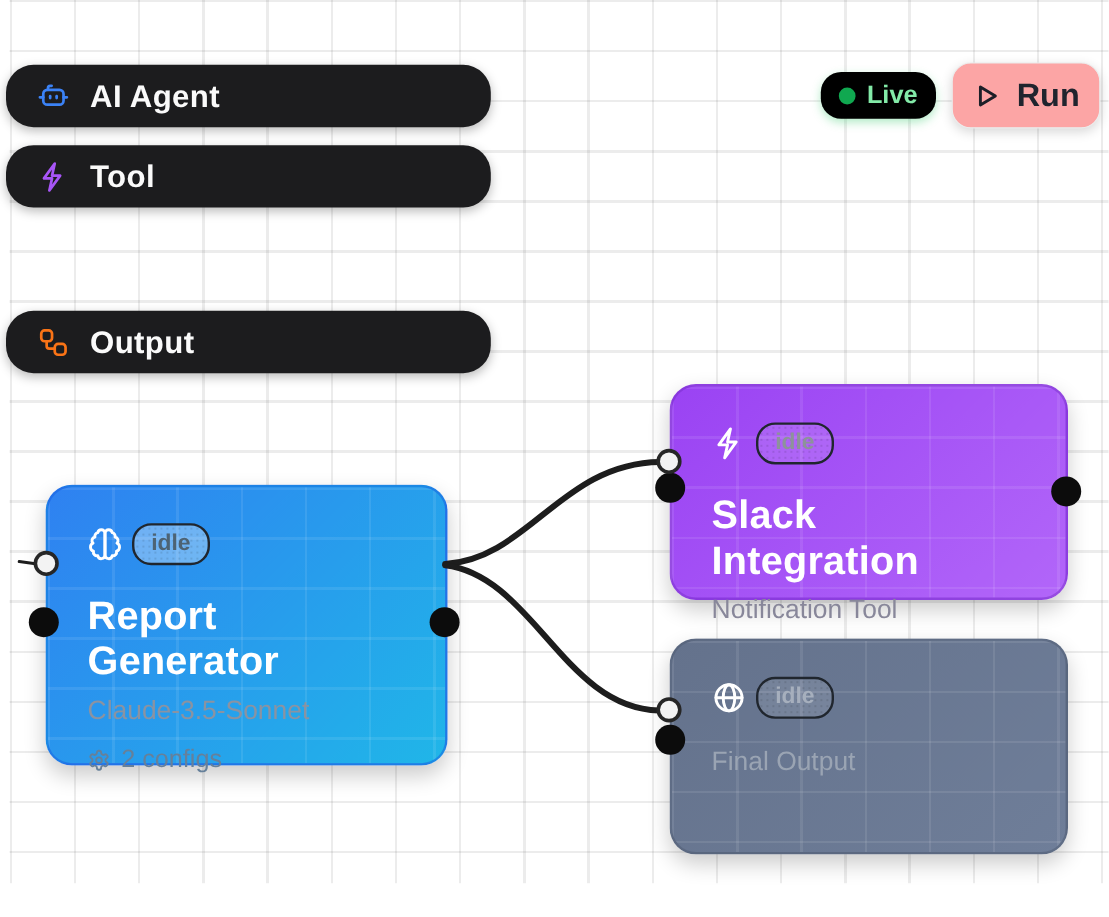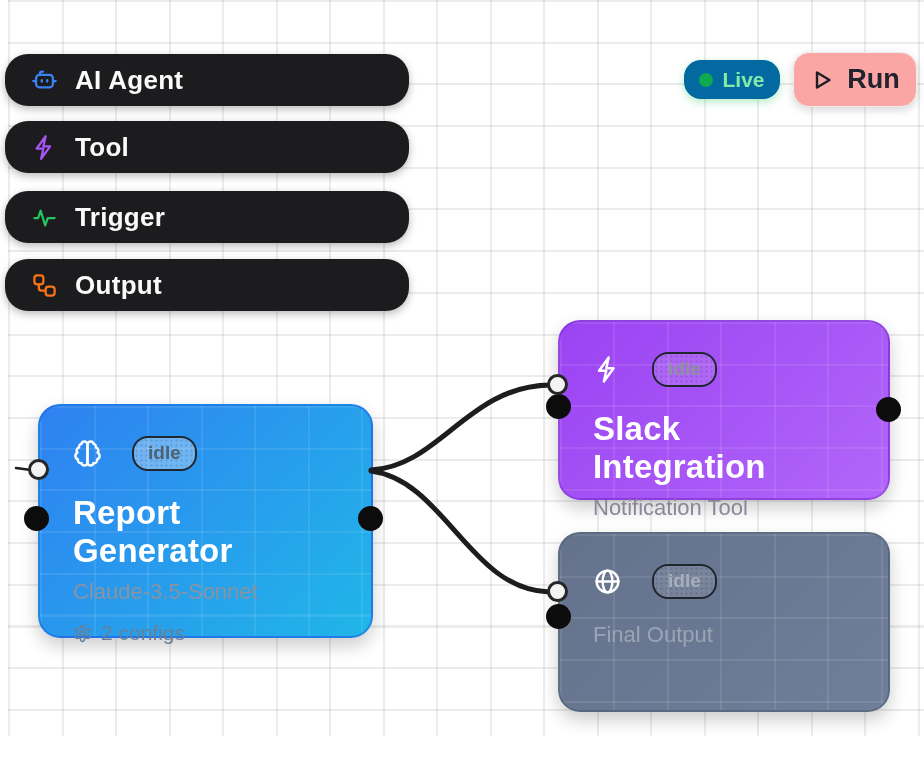--- a/index.html
+++ b/index.html
@@ -28,21 +28,21 @@
   .pill svg { width:27px; height:27px; flex:0 0 auto; }
   .pill .pill-label { color:#fafafa; font-size:26px; font-weight:700; letter-spacing:0.3px; }
   #pill-agent  { top:54px; }
   #pill-tool   { top:121px; }
   #pill-trigger{ top:191px; }
   #pill-output { top:259px; }
 
   
   .live-badge {
     position:absolute; left:684px; top:60px; width:96px; height:39px;
-    background:#0369a1; border-radius:17px;
+    background:#000000; border-radius:17px;
     display:flex; align-items:center; justify-content:center; gap:9px;
     box-shadow:0 3px 8px rgba(34,197,94,0.35); z-index:5;
   }
   .live-dot { width:14px; height:14px; border-radius:50%; background:#10a850; }
   .live-label { color:#83eaa8; font-size:21px; font-weight:700; }
 
   .run-button {
     position:absolute; left:793px; top:52px; width:124px; height:55px;
     background:#fca5a5; border:1px solid #ececec; border-radius:16px;
     display:flex; align-items:center; justify-content:center; gap:13px;
@@ -71,21 +71,21 @@
   #node-slack {
     left:558px; top:320px; width:332px; height:180px;
     background:linear-gradient(135deg, #9a43f3 0%, #b266f9 100%);
     border:2px solid rgba(110,40,190,0.4);
   }
   #node-analytics {
     left:558px; top:532px; width:332px; height:180px;
     background:linear-gradient(135deg, #64728c 0%, #6f7e99 100%);
     border:2px solid rgba(70,80,100,0.35);
   }
-  .node-header { display:flex; align-items:center; gap:30px; margin-bottom:23px; position:relative; }
+  .node-header { display:flex; align-items:center; gap:8px; margin-bottom:23px; position:relative; }
   .node-header svg { width:29px; height:29px; }
   .status-badge {
     display:inline-block; border:2.5px solid #20262e; border-radius:16px;
     padding:4px 14px 5px; font-size:19px; font-weight:700;
     background-image:radial-gradient(rgba(0,0,0,0.10) 1px, transparent 1.2px);
     background-size:5px 5px;
   }
   #node-report   .status-badge { background-color:rgba(255,255,255,0.32); color:#4d6374; }
   #node-slack    .status-badge { background-color:rgba(255,255,255,0.13); color:#8d929b; }
   #node-analytics .status-badge{ background-color:rgba(255,255,255,0.10); color:#a6afbd; }
@@ -135,26 +135,20 @@
     <span class="pill-label">AI Agent</span>
   </div>
 
   <div class="pill" id="pill-tool">
     <svg viewBox="0 0 24 24" fill="none" stroke="#a855f7" stroke-width="2" stroke-linecap="round" stroke-linejoin="round">
       <path d="M13 2 5 13h6l-2 9 8-11h-6l2-9z"></path>
     </svg>
     <span class="pill-label">Tool</span>
   </div>
 
-  <div class="pill" id="pill-trigger">
-    <svg viewBox="0 0 24 24" fill="none" stroke="#22c55e" stroke-width="2" stroke-linecap="round" stroke-linejoin="round">
-      <path d="M3 12.5h3.3L8.6 6l4 13 2.3-6.5H21"></path>
-    </svg>
-    <span class="pill-label">Trigger</span>
-  </div>
 
   <div class="pill" id="pill-output">
     <svg viewBox="0 0 24 24" fill="none" stroke="#f97316" stroke-width="2" stroke-linecap="round" stroke-linejoin="round">
       <rect x="3" y="3" width="8" height="8" rx="2.5"></rect>
       <rect x="13" y="13" width="8" height="8" rx="2.5"></rect>
       <path d="M7 11v3.5a2 2 0 0 0 2 2h4"></path>
     </svg>
     <span class="pill-label">Output</span>
   </div>
 

